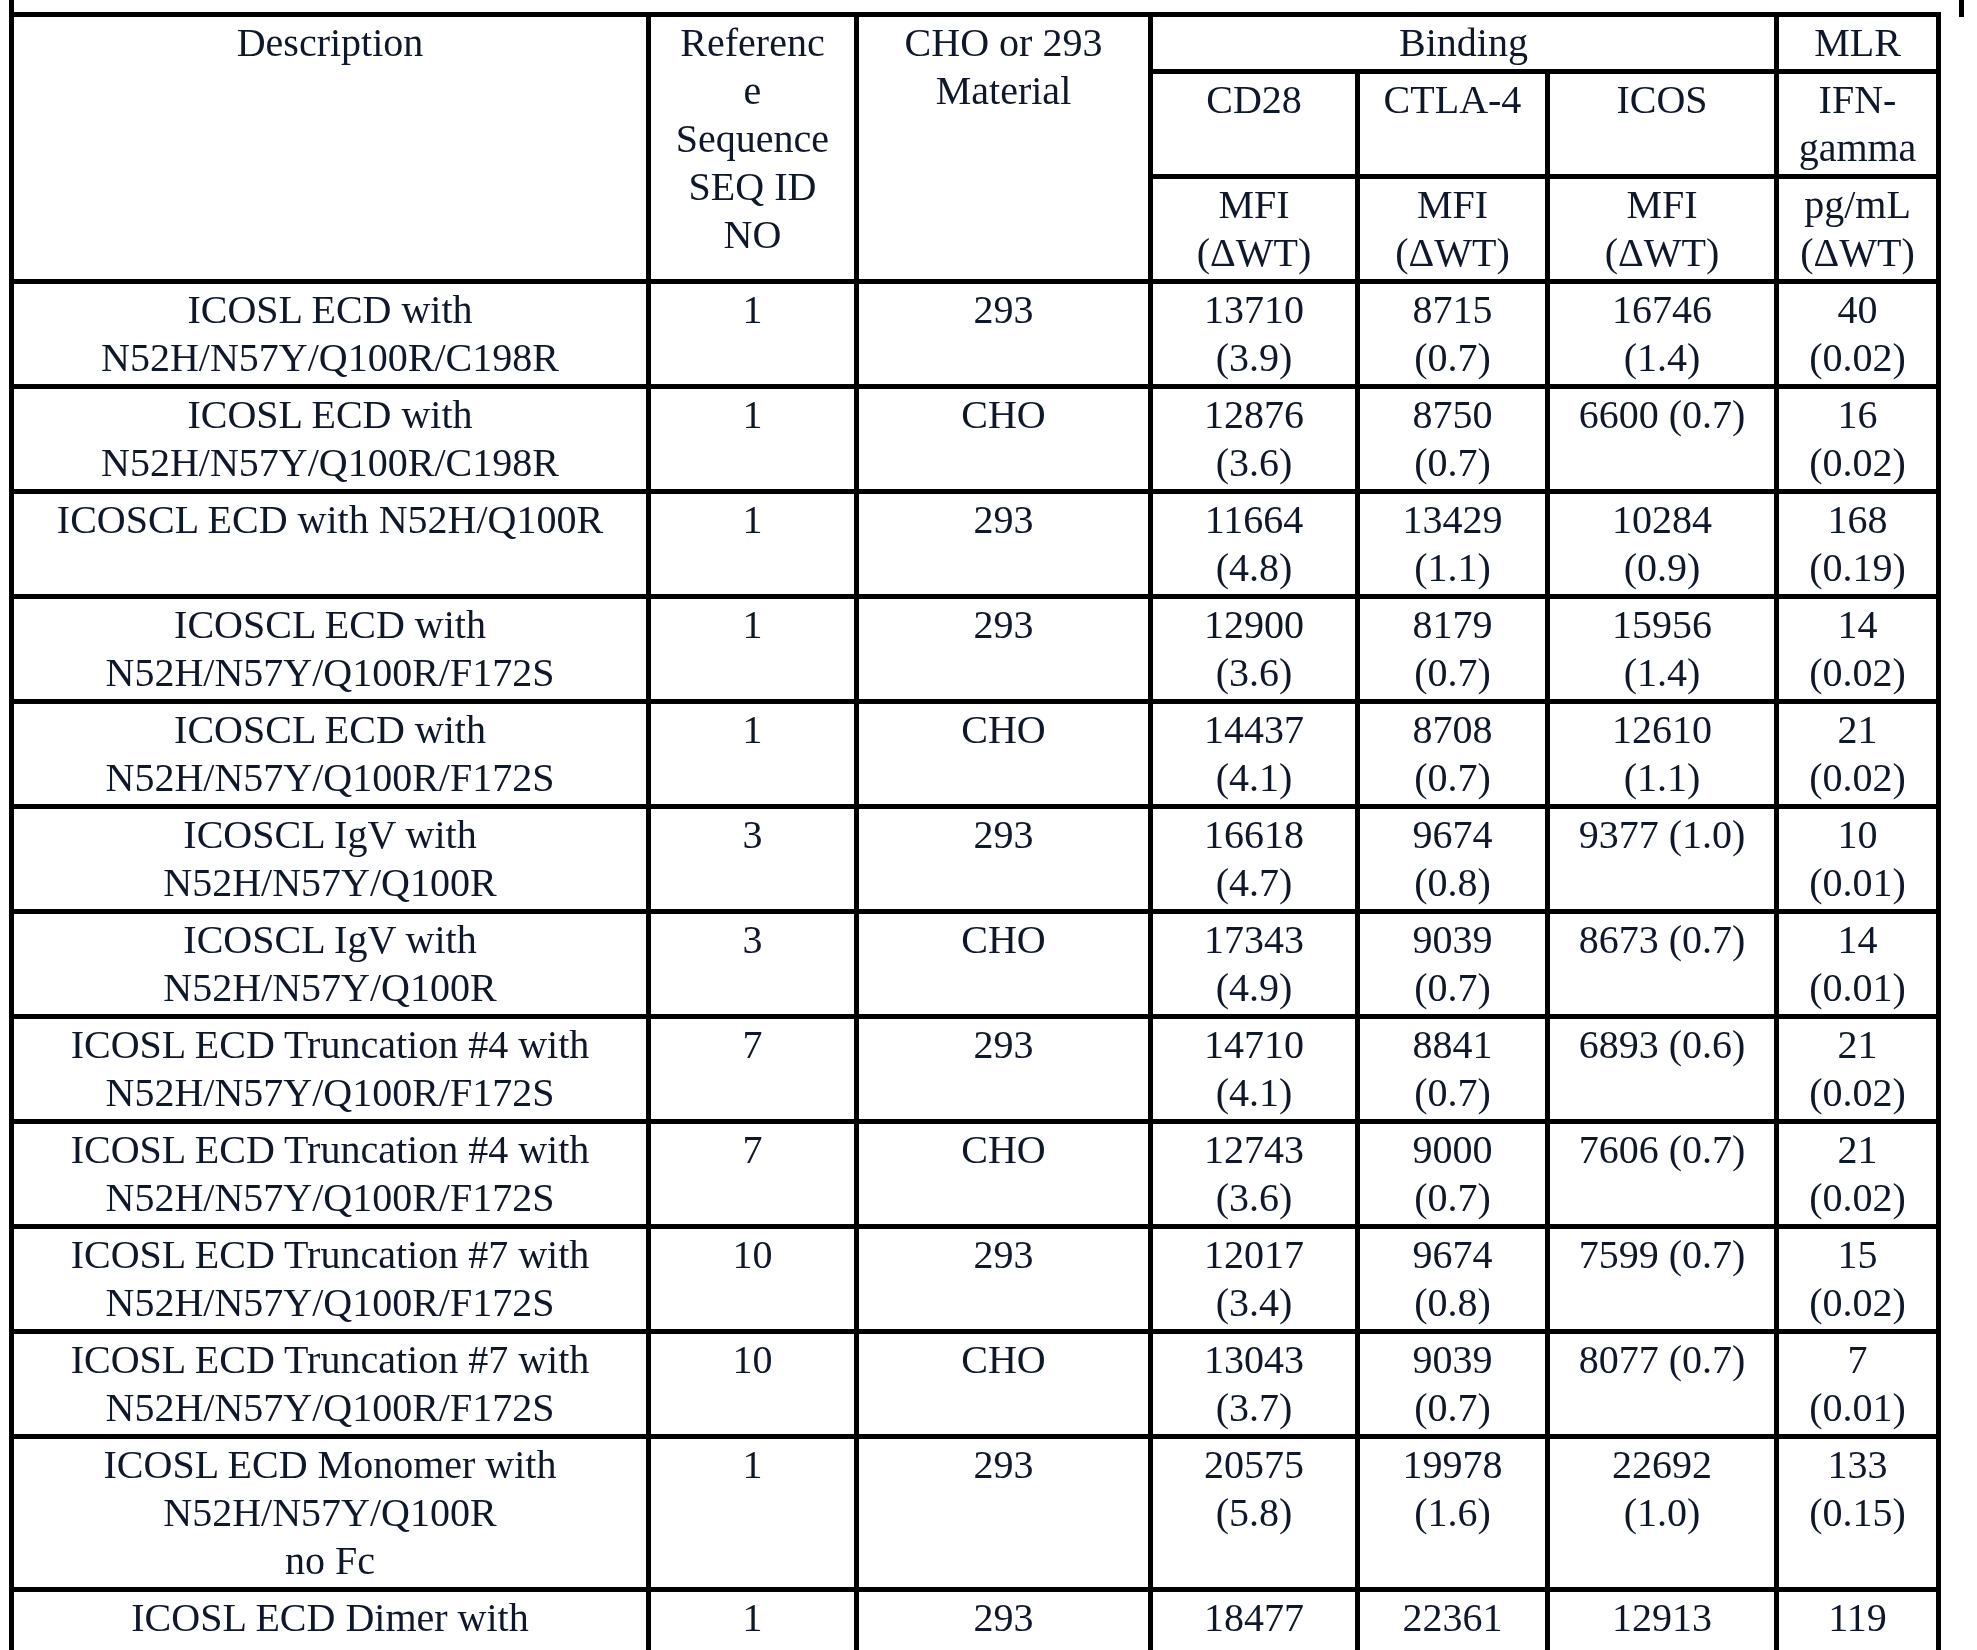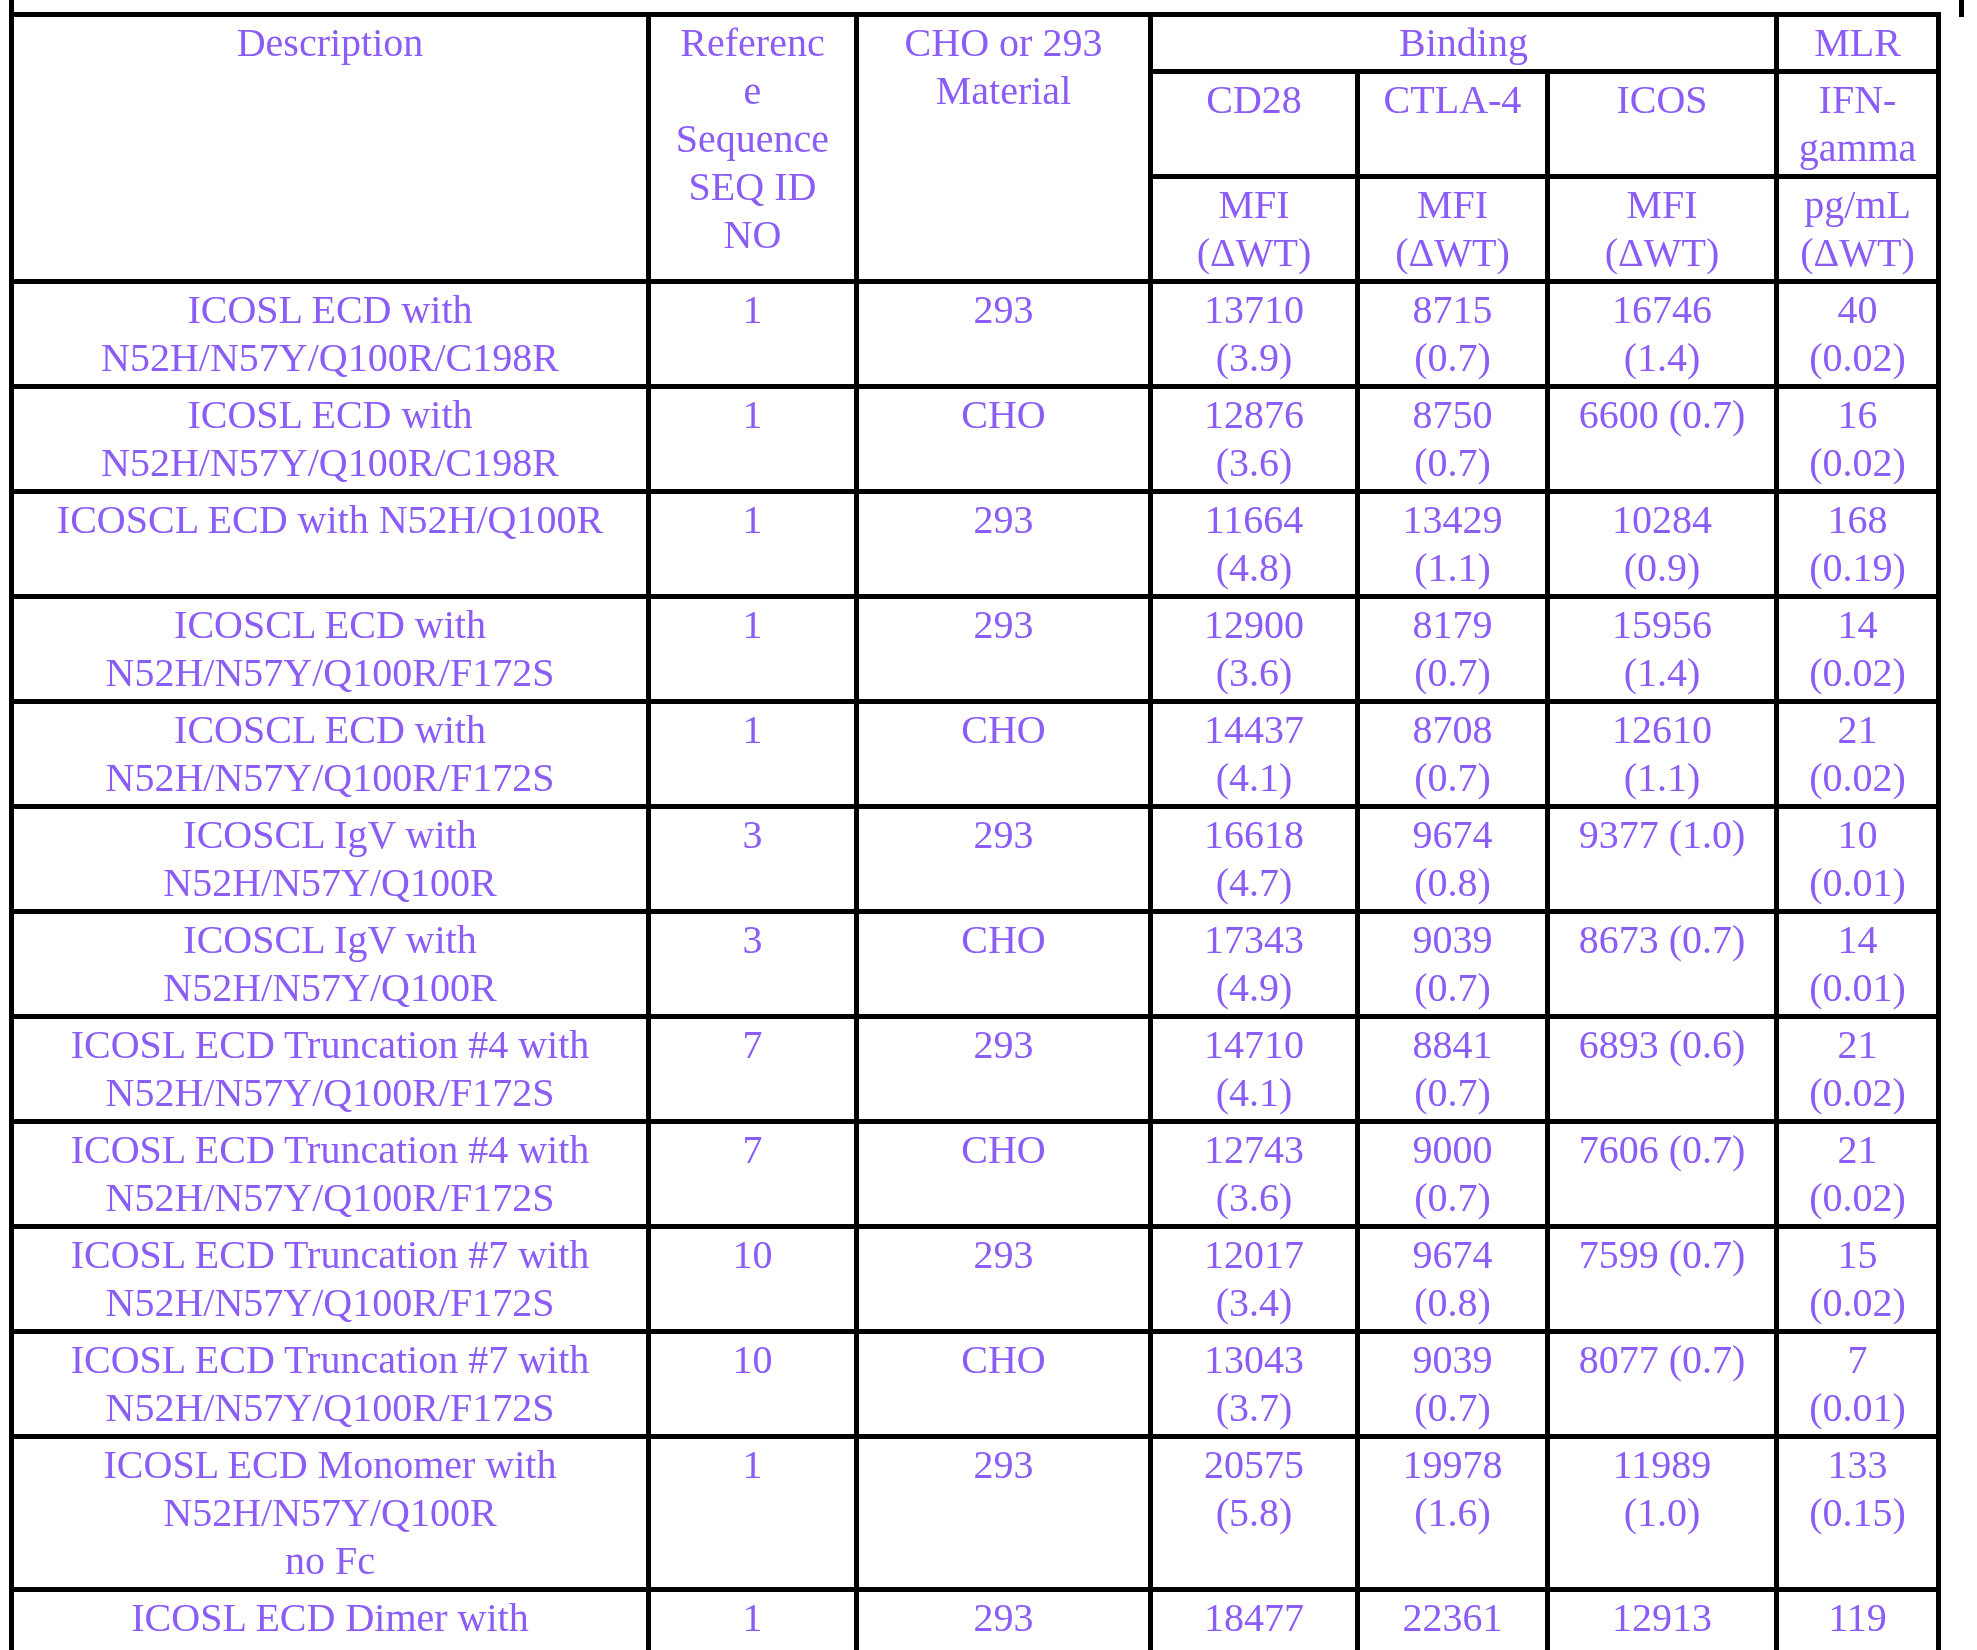--- a/index.html
+++ b/index.html
@@ -6,21 +6,21 @@
     margin: 0;
     padding: 0;
     background: #ffffff;
   }
   .sheet {
     position: relative;
     width: 1977px;
     height: 1650px;
     background: #ffffff;
     font-family: "Liberation Serif", serif;
-    color: #8b5cf6;
+    color: #0f172a;
   }
   
   .stub {
     position: absolute;
     top: 0;
     width: 5px;
     height: 17px;
     background: #000;
   }
   .stub-left  { left: 9px; }
@@ -256,21 +256,21 @@
         <tr class="row-tall">
       <td>ICOSL ECD Monomer with
 N52H/N57Y/Q100R
 no Fc</td>
       <td>1</td>
       <td>293</td>
       <td>20575
 (5.8)</td>
       <td>19978
 (1.6)</td>
-      <td>11989
+      <td>22692
 (1.0)</td>
       <td>133
 (0.15)</td>
     </tr>
         <tr class="row-tall">
       <td>ICOSL ECD Dimer with
 N52H/N57Y/Q100R
 no Fc</td>
       <td>1</td>
       <td>293</td>

